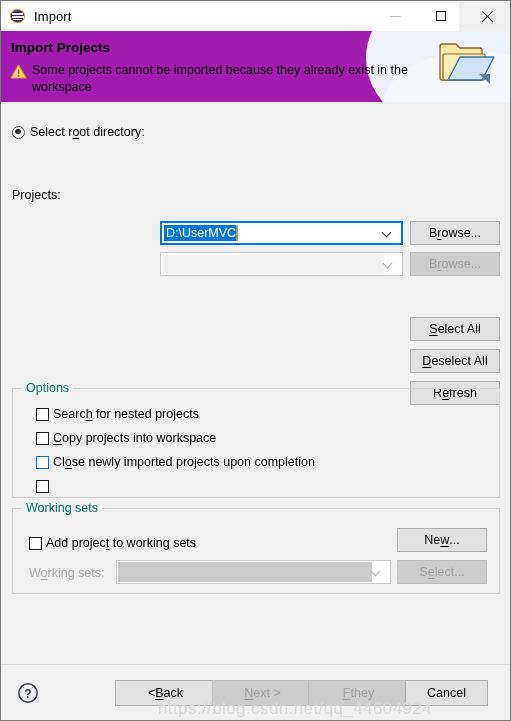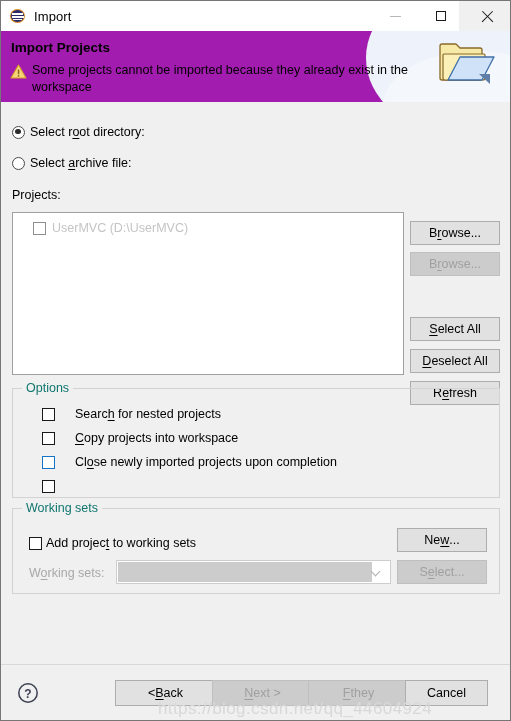--- a/index.html
+++ b/index.html
@@ -329,25 +329,24 @@
     background: #f0f0f0;
     padding: 0 4px;
     font-size: 12.5px;
     color: #0f766e;
   }
   #group-options    { left: 11px; top: 286px; width: 488px; height: 110px; }
   #group-workingsets{ left: 11px; top: 406px; width: 488px; height: 86px;  }
 
   .check-row {
     position: absolute;
-    left: 29px;
+    left: 23px;
     display: flex;
     align-items: center;
     height: 18px;
-    gap: 16px;
   }
   #opt-0 { top: 16px; }
   #opt-1 { top: 40px; }
   #opt-2 { top: 64px; }
   #opt-3 { top: 88px; }
   .check-label {
     margin-left: 4px;
     font-size: 12.5px;
     white-space: nowrap;
   }
@@ -455,24 +454,20 @@
     </svg>
   </div>
 
   <div id="panel">
 
     <div class="radio-row" id="row-root">
       <div class="radio checked"></div>
       <span class="radio-label"><span>Select r</span><span class="mn">o</span><span>ot directory:</span></span>
     </div>
 
-    <div class="radio-row" id="row-archive">
-      <div class="radio"></div>
-      <span class="radio-label"><span>Select </span><span class="mn">a</span><span>rchive file:</span></span>
-    </div>
 
     <div class="combo" id="combo-root">
       <span class="combo-text">D:\UserMVC</span>
       <span class="caret"></span>
       <span class="combo-arrow"></span>
     </div>
 
     <div class="combo" id="combo-archive">
       <span class="combo-field"></span>
       <span class="combo-arrow disabled"></span>
@@ -483,26 +478,20 @@
         <span class="mn">r</span>
         <span>owse...</span>
       </div>
     <div class="btn disabled" id="btn-browse-archive">
         <span>B</span>
         <span class="mn">r</span>
         <span>owse...</span>
       </div>
 
     <div id="projects-label">Projects:</div>
-    <div id="projects-list">
-      <div id="project-row">
-        <span class="checkbox disabled"></span>
-        <span id="project-label">UserMVC (D:\UserMVC)</span>
-      </div>
-    </div>
 
     <div class="btn" id="btn-select-all">
         <span></span>
         <span class="mn">S</span>
         <span>elect All</span>
       </div>
     <div class="btn" id="btn-deselect-all">
         <span></span>
         <span class="mn">D</span>
         <span>eselect All</span>

